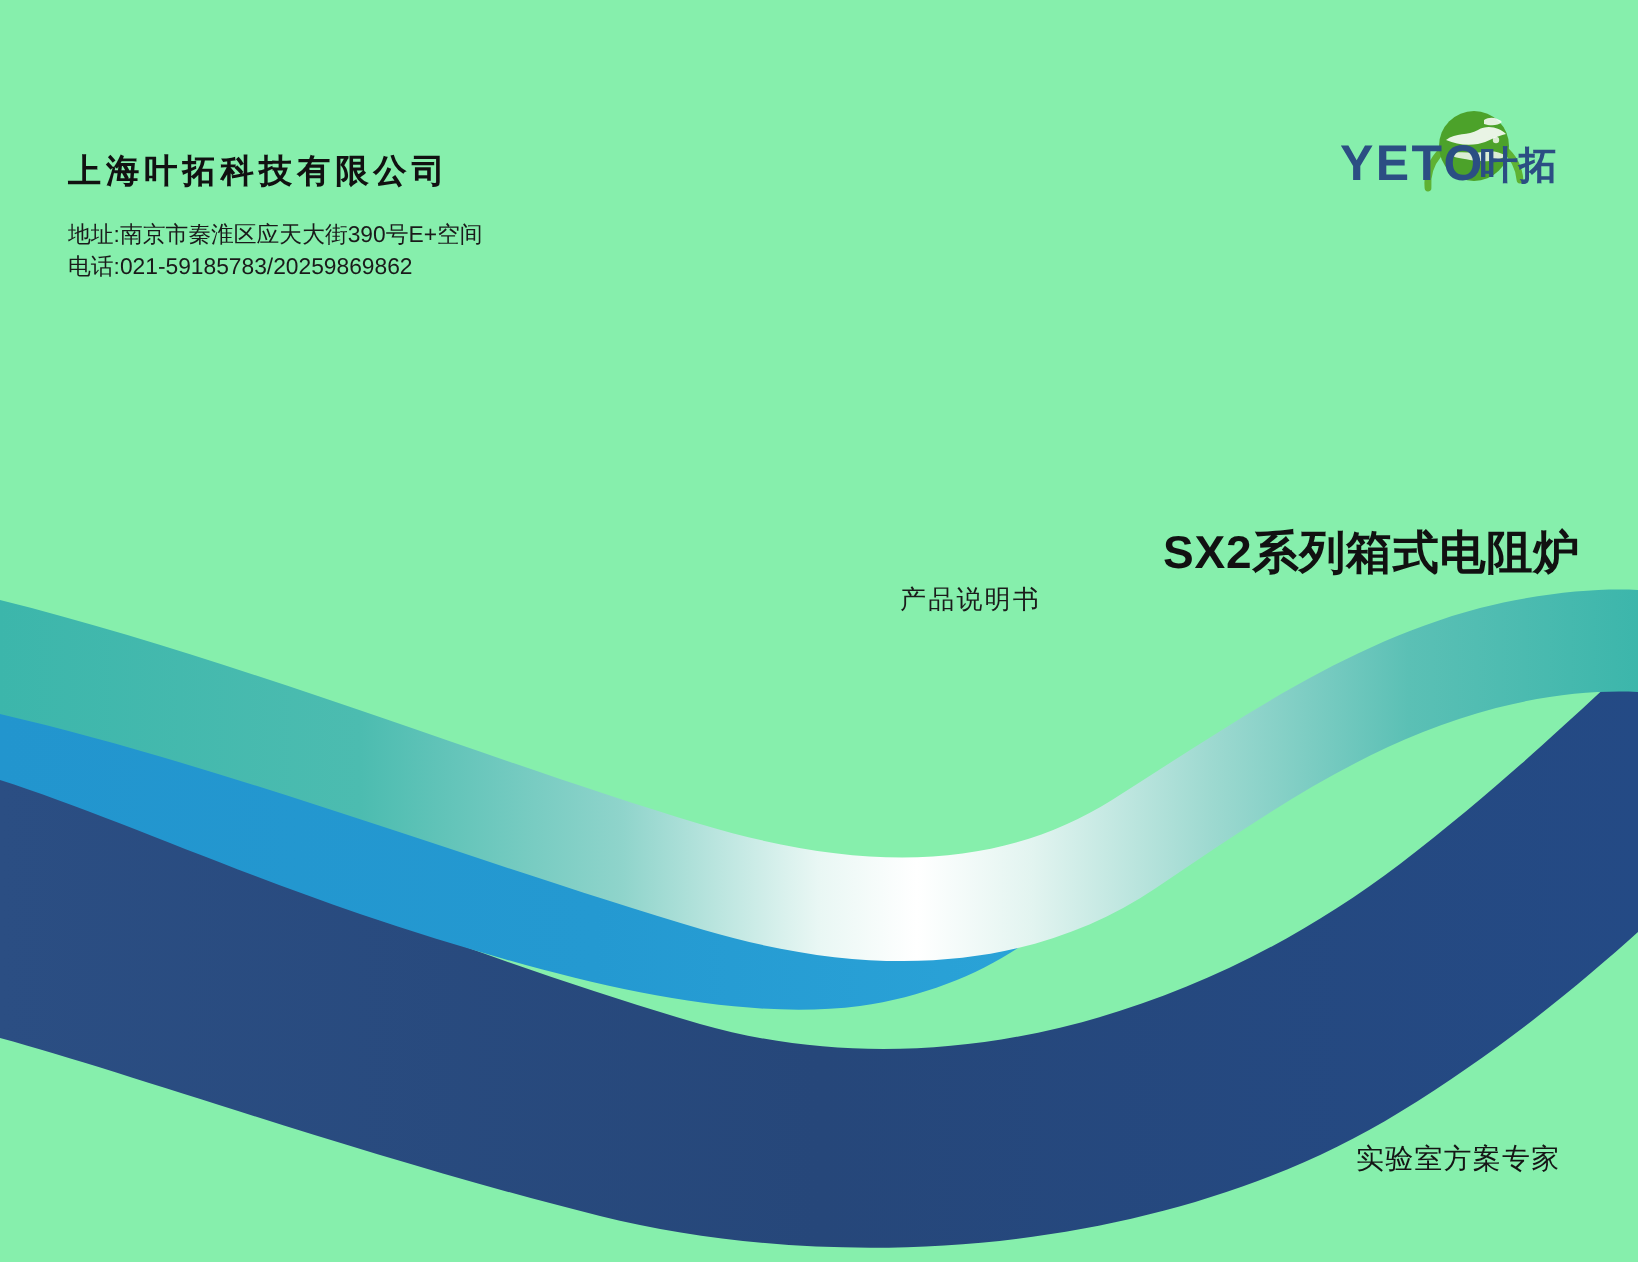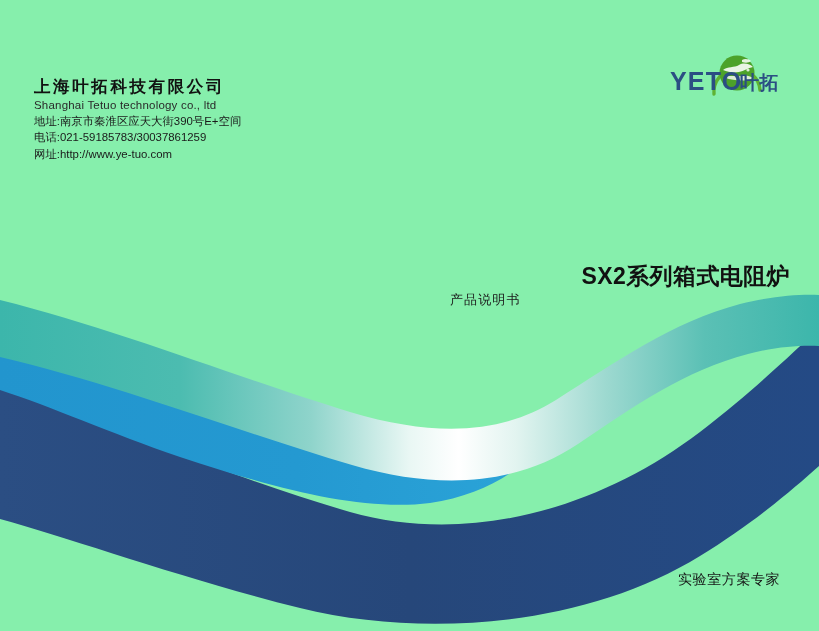--- a/index.html
+++ b/index.html
@@ -46,20 +46,21 @@
   #company-name-en {
     font-size: 11.5px;
     font-weight: normal;
     letter-spacing: 0.2px;
     line-height: 1.3;
     margin-top: 1px;
     color: #2a2a2a;
     white-space: nowrap;
   }
   #contact-block {
+    margin-top: 13px;
     font-size: 11.4px;
     line-height: 16.5px;
     color: #1a1a1a;
   }
   #contact-block div { white-space: nowrap; }
 
   
   #logo-block {
     position: absolute;
     left: 668px;
@@ -165,26 +166,24 @@
              L 819,346
              C 800,345 775,347 748,354
              C 686,370 634,406 578,444
              C 520,483 444,492 352,465
              C 246,434 116,384 0,357
              Z"></path>
   </svg>
 
   <div id="header-block">
     <div id="company-name-cn">上海叶拓科技有限公司</div>
-    <div id="company-name-en">Shanghai  Tetuo  technology co., ltd</div>
 
     <div id="contact-block">
       <div>地址:南京市秦淮区应天大街390号E+空间</div>
-      <div>电话:021-59185783/30037861259</div>
-      <div>网址:http://www.ye-tuo.com</div>
+      <div>电话:021-59185783/20259869862</div>
     </div>
   </div>
 
   <div id="logo-block">
     <svg id="logo-svg" width="140" height="64" viewBox="0 0 140 64">
 
       <g>
 
         <path d="M 46,44 A 22,22 0 1 1 92,40" fill="none" stroke="#5fb233" stroke-width="3.4" stroke-linecap="round"></path>
 

